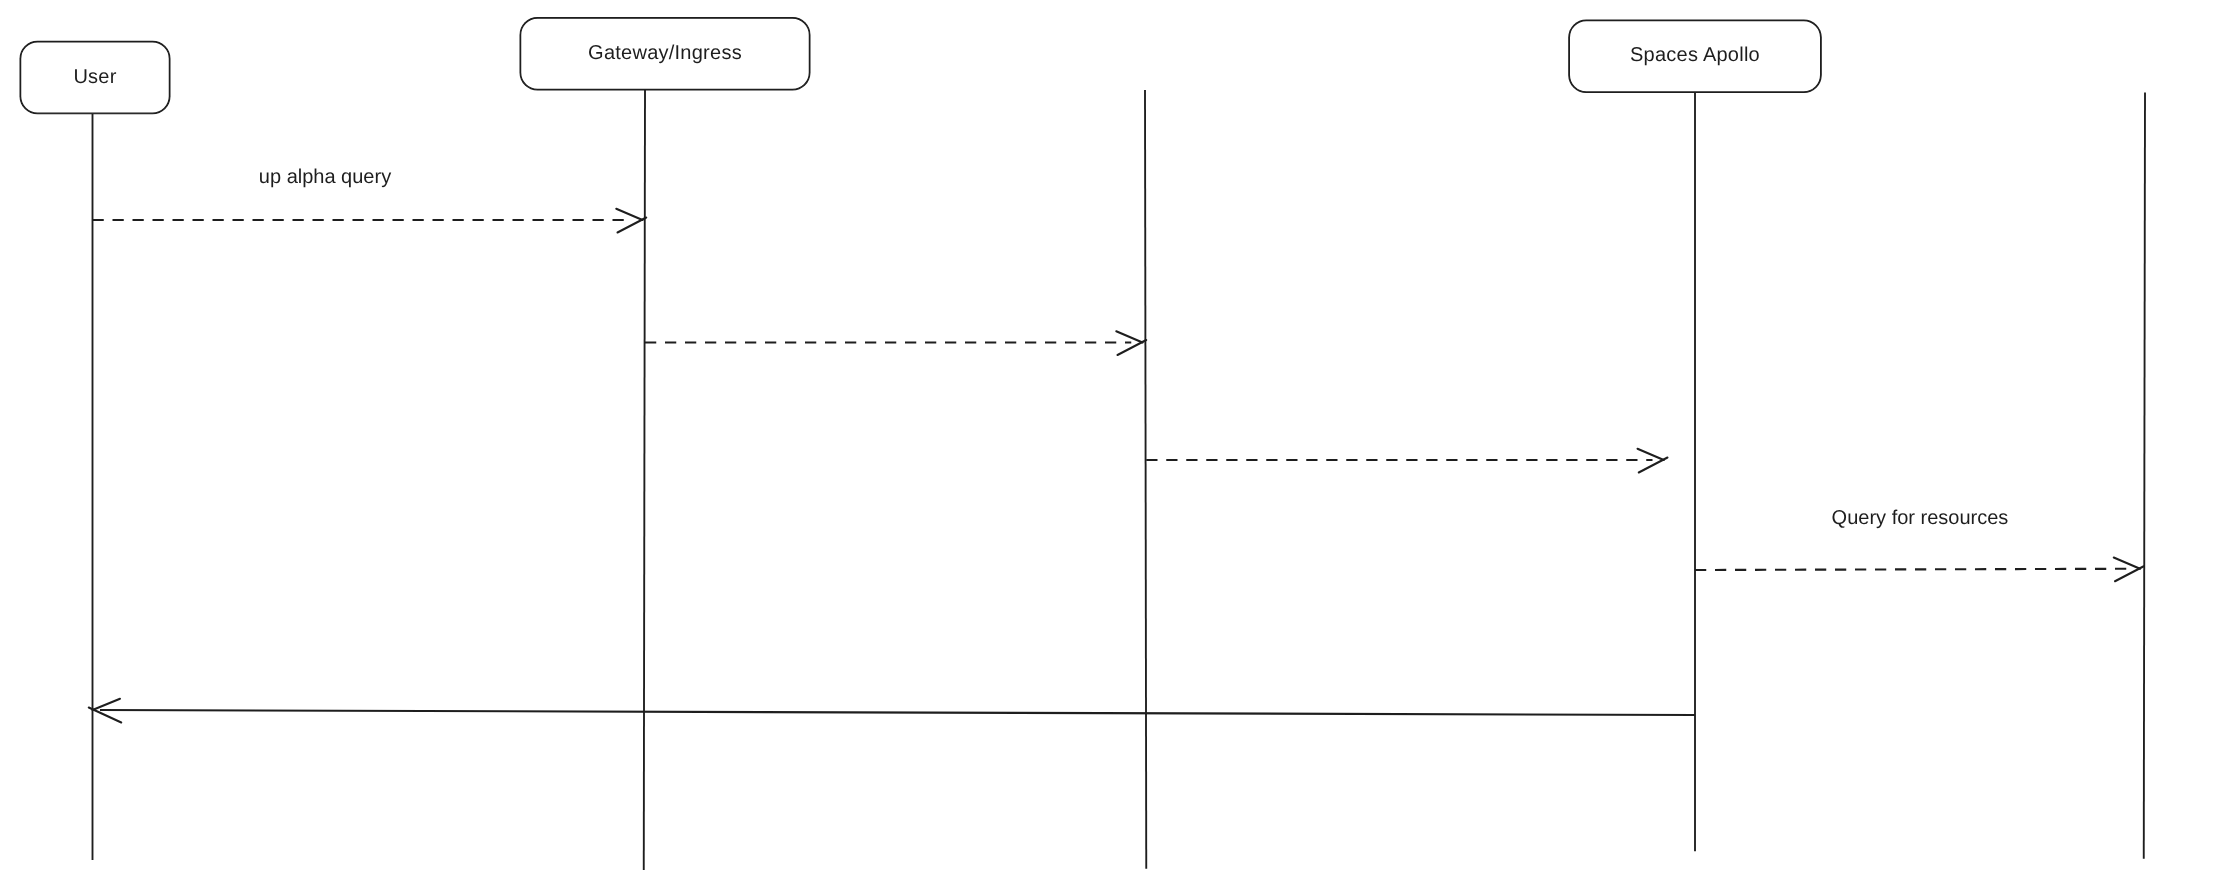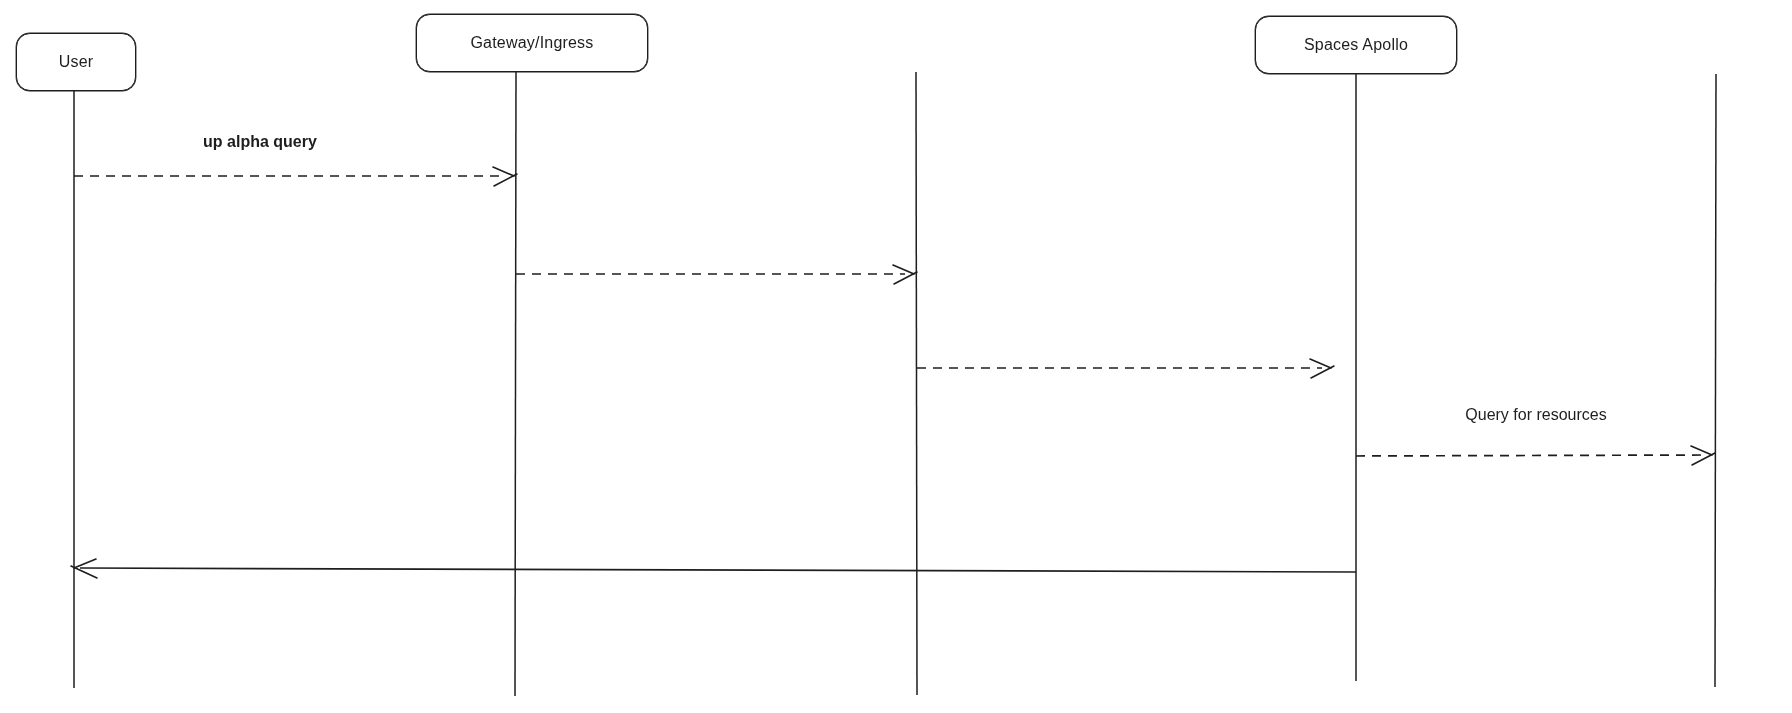--- a/index.html
+++ b/index.html
@@ -113,17 +113,17 @@
   <div class="actor" style="left:416px; top:14px; width:232px; height:58px;">
     <span>Gateway/Ingress</span>
   </div>
 
 
   <div class="actor" style="left:1255px; top:16px; width:202px; height:58px;">
     <span>Spaces Apollo</span>
   </div>
 
 
-  <div class="msg-label" style="left:180px; top:133px; width:160px;font-weight:bold;">up alpha query</div>
+  <div class="msg-label" style="left:180px; top:133px; width:160px;">up alpha query</div>
 
   <div class="msg-label" style="left:1456px; top:406px; width:160px;">Query for resources</div>
 
 </div>
 
 </body></html>

